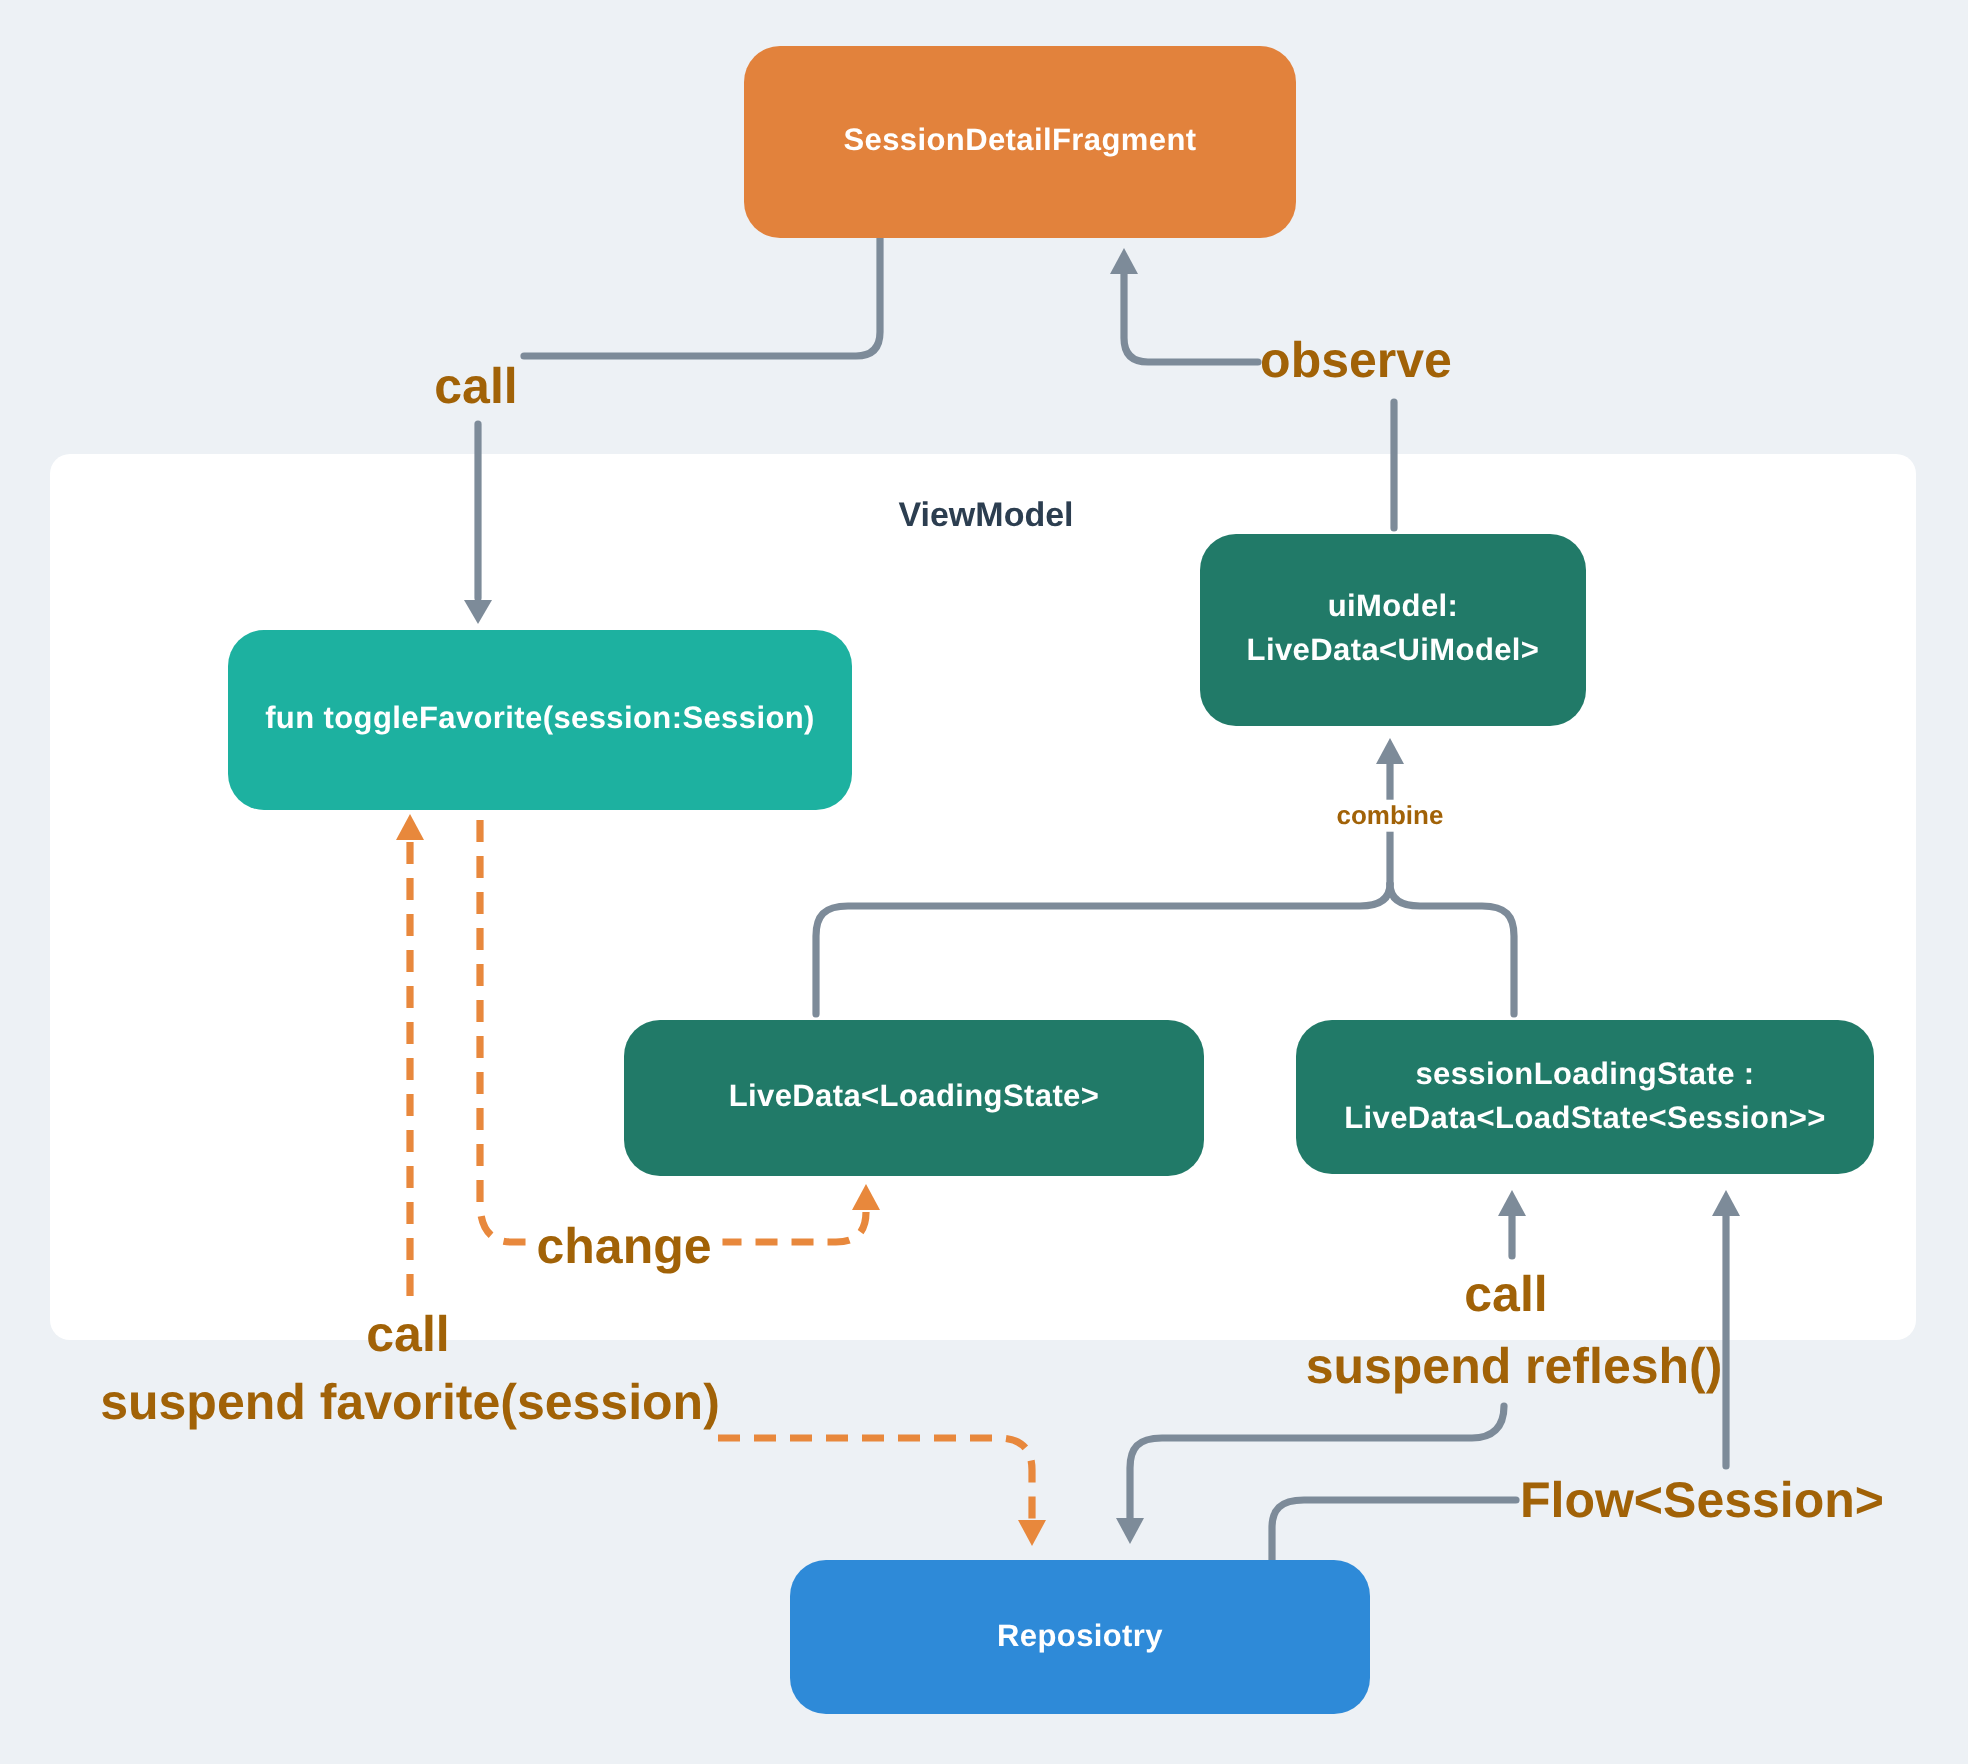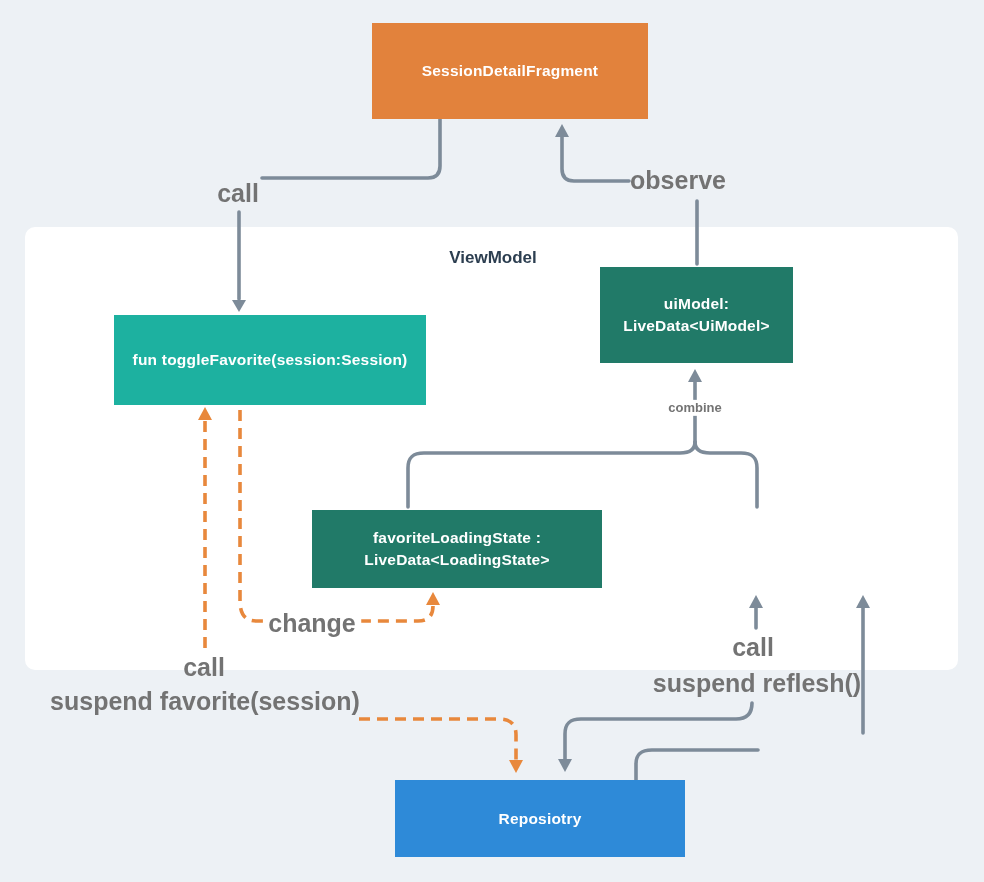--- a/index.html
+++ b/index.html
@@ -7,31 +7,31 @@
     position:relative; width:984px; height:882px;
     background:#edf1f5; overflow:hidden;
     font-family:"Liberation Sans","DejaVu Sans",sans-serif;
   }
   .vm-container {
     position:absolute; left:25px; top:227px; width:933px; height:443px;
     background:#ffffff; border-radius:10px; z-index:1;
   }
   .wires { position:absolute; left:0; top:0; z-index:2; pointer-events:none; }
   .node {
-    position:absolute; z-index:3; border-radius:0; color:#fff;
+    position:absolute; z-index:3; border-radius:18px; color:#fff;
     font-weight:700; font-size:15.5px; line-height:22px; letter-spacing:.2px;
     display:flex; flex-direction:column; align-items:center; justify-content:center;
     text-align:center; box-sizing:border-box; padding:4px 8px;
   }
   .node-orange { background:#e2823c; }
   .node-teal   { background:#1db1a0; }
   .node-green  { background:#217a68;align-items:center; }
   .node-blue   { background:#2e8ad8; }
   .lbl {
-    position:absolute; z-index:4; color:#737373; font-size:25px; font-weight:600;
+    position:absolute; z-index:4; color:#a16207; font-size:25px; font-weight:600;
     transform:translate(-50%,-50%); white-space:nowrap; line-height:1.1;
   }
   .lbl-sm { font-size:13px; font-weight:600; }
   .lbl-bg { background:#ffffff; padding:1px 5px; }
   .vm-title {
     position:absolute; z-index:4; color:#2c3e50; font-size:17px; font-weight:600;
     transform:translate(-50%,-50%); white-space:nowrap;
   }
 </style>
 </head>
@@ -96,31 +96,35 @@
   <div class="node node-teal" style="left:85px; top:315px; width:312px; height:90px;margin-left:29px;">
     <div>fun toggleFavorite(session:Session)</div>
   </div>
 
   <div class="node node-green" style="left:600px; top:267px; width:193px; height:96px;">
     <div>uiModel:</div>
     <div>LiveData&lt;UiModel&gt;</div>
   </div>
 
   <div class="node node-green" style="left:312px; top:510px; width:290px; height:78px;">
-    <div>favoriteLoadingState :</div>
     <div>LiveData&lt;LoadingState&gt;</div>
   </div>
 
+  <div class="node node-green" style="left:648px; top:510px; width:289px; height:77px;">
+    <div>sessionLoadingState :</div>
+    <div>LiveData&lt;LoadState&lt;Session&gt;&gt;</div>
+  </div>
 
   <div class="node node-blue" style="left:395px; top:780px; width:290px; height:77px;">
     <div>Reposiotry</div>
   </div>
 
   <div class="lbl" style="left:238px; top:194px;">call</div>
   <div class="lbl" style="left:678px; top:181px;text-align:right;">observe</div>
   <div class="lbl lbl-sm lbl-bg" style="left:695px; top:408px;">combine</div>
   <div class="lbl lbl-bg" style="left:312px; top:624px;">change</div>
   <div class="lbl" style="left:204px; top:668px;">call</div>
   <div class="lbl" style="left:205px; top:702px;">suspend favorite(session)</div>
   <div class="lbl" style="left:753px; top:648px;">call</div>
   <div class="lbl" style="left:757px; top:684px;text-align:right;">suspend reflesh()</div>
+  <div class="lbl" style="left:851px; top:751px;">Flow&lt;Session&gt;</div>
 
 </div>
 
 </body></html>

